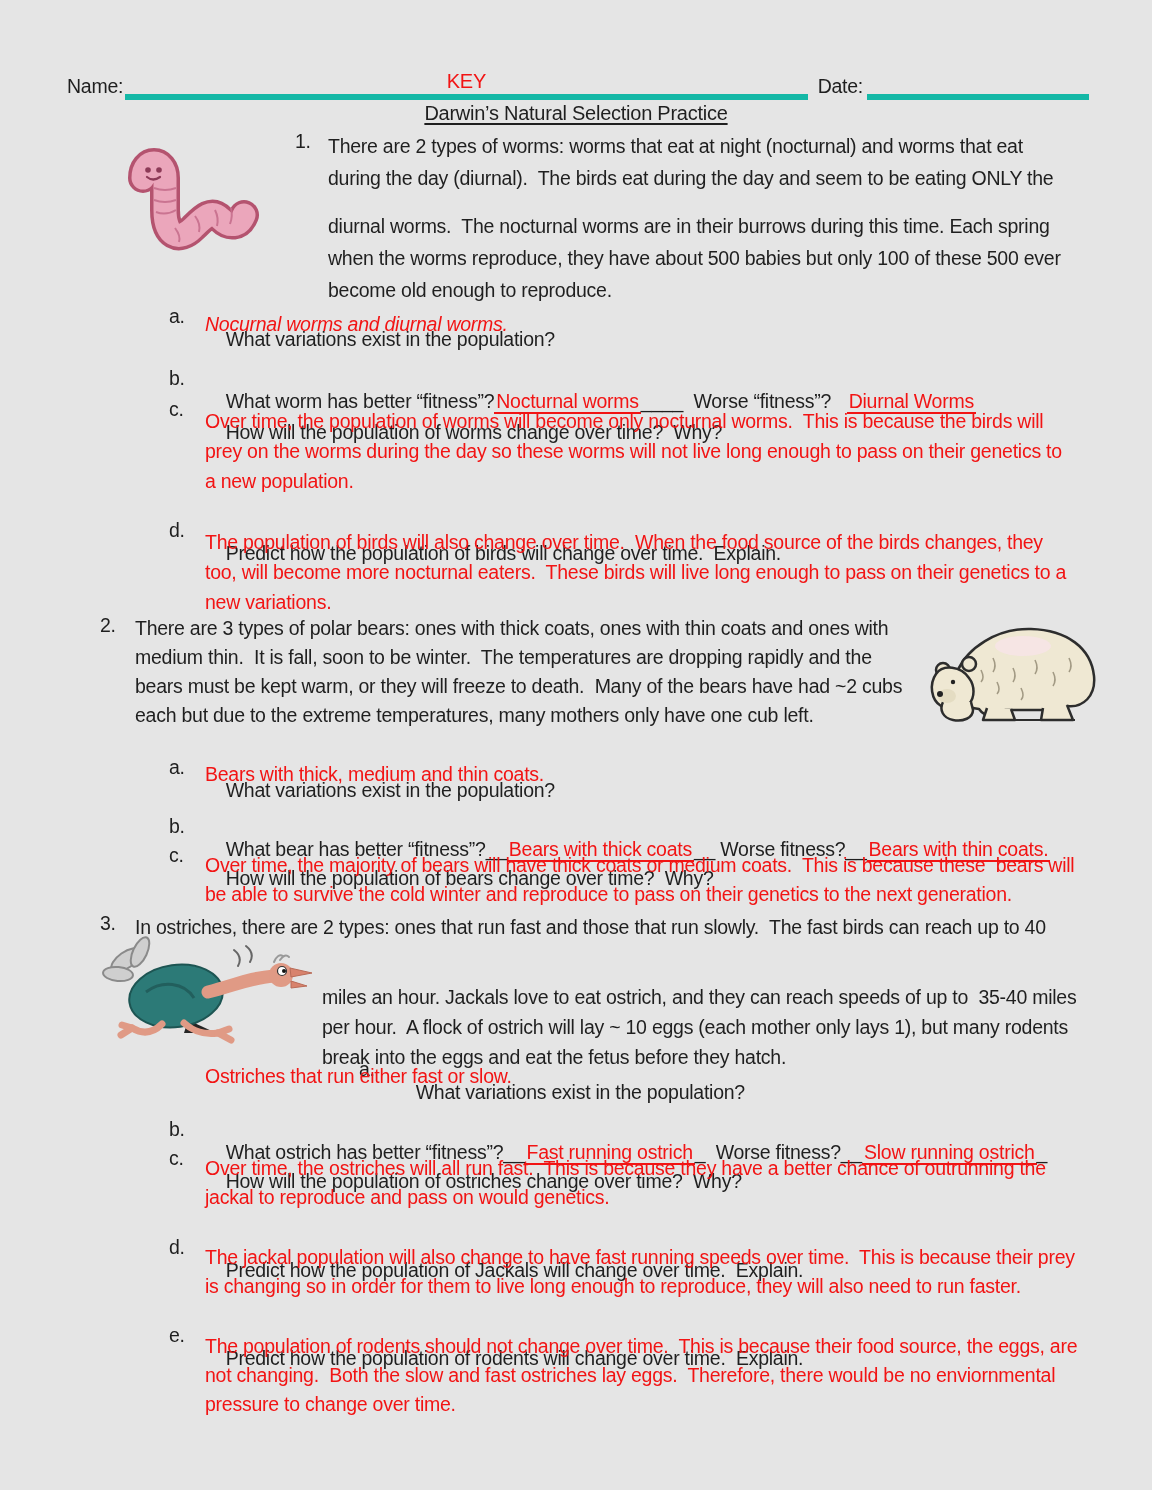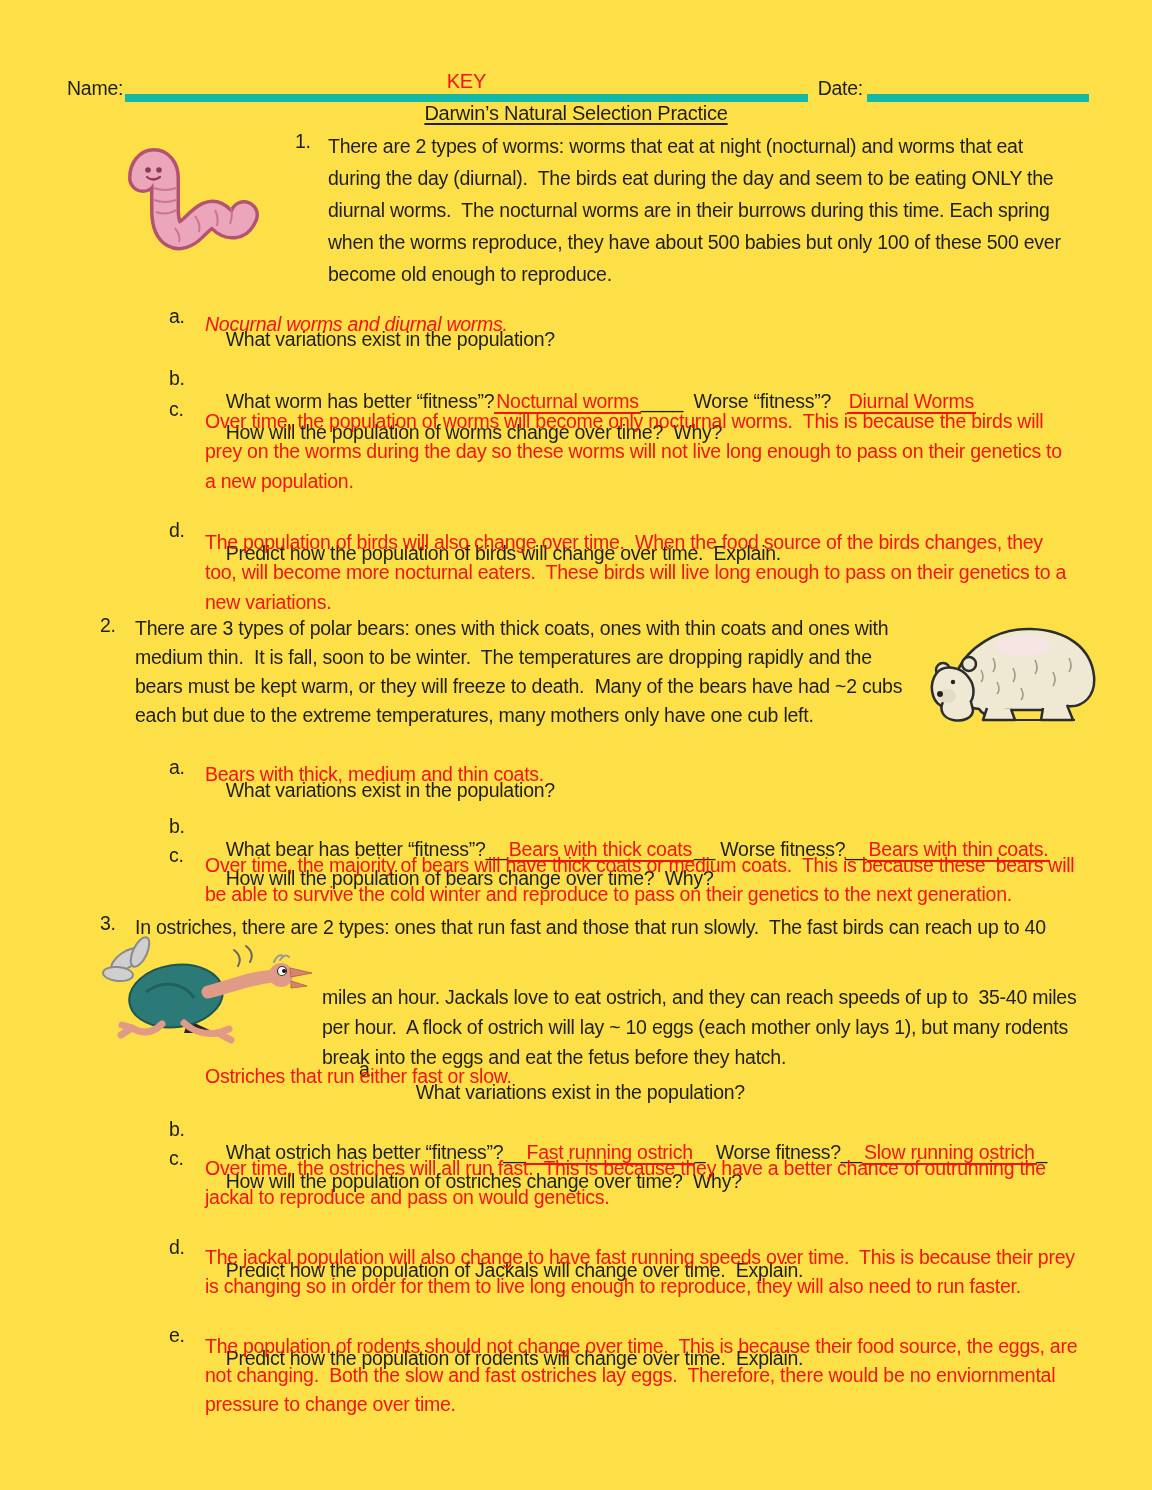--- a/index.html
+++ b/index.html
@@ -1,28 +1,28 @@
 <!DOCTYPE html>
 <html><head>
 <meta charset="utf-8">
 <style>
   :root{ --red:#f21414; --ink:#1f1f1f; }
   html,body{margin:0;padding:0;background:#ffffff;}
   .page{
-    position:relative;width:1152px;height:1490px;background:#fde047;
+    position:relative;width:1152px;height:1490px;background:#e5e5e5;
     font-family:"Liberation Sans",sans-serif;color:var(--ink);
     font-size:19.5px;letter-spacing:-0.25px;overflow:hidden;
   }
   .abs{position:absolute;}
   .ln{white-space:pre;display:block;}
   .rfill{color:var(--red);border-bottom:2px solid var(--red);padding:0 2px;}
   
   .header{position:absolute;top:70px;left:67px;right:63px;display:flex;align-items:flex-end;}
   .hlabel{padding-bottom:2px;}
-  .uline{border-bottom:8px solid #14b8a6;height:24px;}
+  .uline{border-bottom:6px solid #14b8a6;height:24px;}
   .name-line{flex:1;text-align:center;margin-left:2px;}
   .date-line{width:222px;margin-left:4px;}
   .key{color:var(--red);font-size:20px;}
   .title{position:absolute;top:102px;left:0;width:100%;text-align:center;
          text-decoration:underline;text-underline-offset:3px;font-size:20px;}
   
   .para{position:absolute;}
   .qnum{position:absolute;}
   
   .sub{position:absolute;left:205px;white-space:pre;}
@@ -61,21 +61,21 @@
       <circle cx="45" cy="24" r="2.8" fill="#8d3a57"></circle>
       <circle cx="56" cy="24" r="2.8" fill="#8d3a57"></circle>
       <path d="M44,31 Q50,36 57,31" fill="none" stroke="#8d3a57" stroke-width="2.2" stroke-linecap="round"></path>
     </svg>
   </div>
 
   <div class="para" style="left:328px;top:130px;">
     <span class="qnum" style="left:-33px;">1.</span>
     <span class="ln" style="line-height:32px;">There are 2 types of worms: worms that eat at night (nocturnal) and worms that eat</span>
     <span class="ln" style="line-height:32px;">during the day (diurnal).  The birds eat during the day and seem to be eating ONLY the</span>
-    <span class="ln" style="line-height:32px;">diurnal worms.  The nocturnal worms are in their burrows during this time. Each spring</span>
+    <span class="ln" style="line-height:32px;margin-top:16px;">diurnal worms.  The nocturnal worms are in their burrows during this time. Each spring</span>
     <span class="ln" style="line-height:32px;">when the worms reproduce, they have about 500 babies but only 100 of these 500 ever</span>
     <span class="ln" style="line-height:32px;">become old enough to reproduce.</span>
   </div>
 
   <div class="sub" style="top:282px;">
     <span class="slet">a.</span>
     <span>What variations exist in the population?</span>
   </div>
   <div class="ansblock" style="top:313px;font-style:italic;">
     <span class="ln">Nocurnal worms and diurnal worms.</span>

